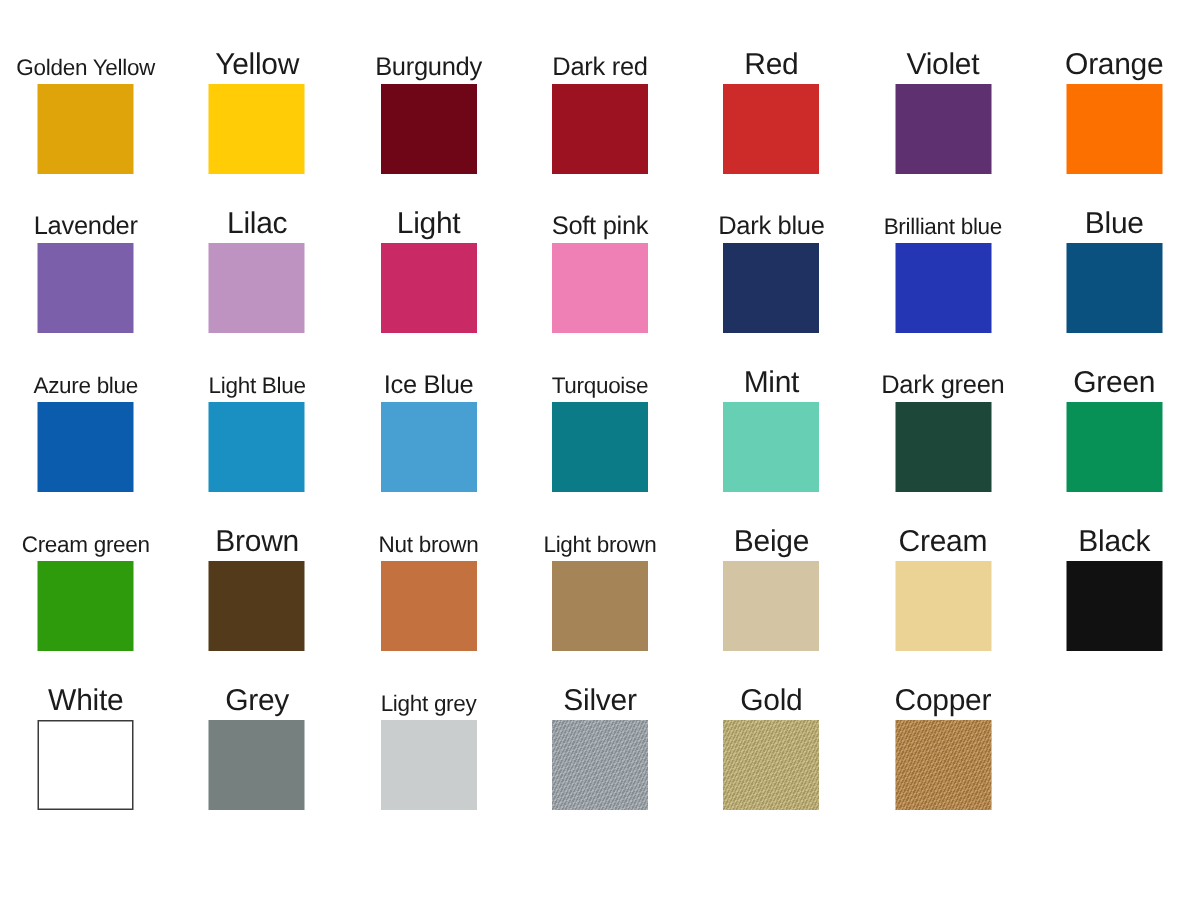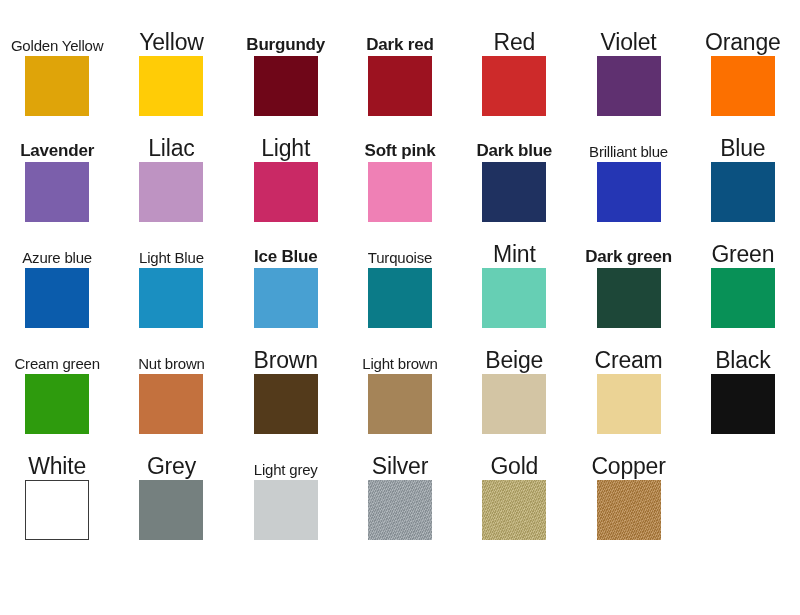--- a/index.html
+++ b/index.html
@@ -44,23 +44,23 @@
     height: 44px;
     display: flex;
     flex-direction: column;
     justify-content: flex-end;
     align-items: center;
     padding-bottom: 2px;
     box-sizing: border-box;
     white-space: pre-line;
     letter-spacing: -0.2px;
   }
-  .swatch-label.one-line { font-size: 23px; }
+  .swatch-label.one-line { font-size: 20px; }
   .swatch-label.two-line { font-size: 15px; }
-  .swatch-label.medium   { font-size: 17px; font-weight: bold; }
+  .swatch-label.medium   { font-size: 17px; }
   .swatch-label.small    { font-size: 15px; text-align: center; }
 
   .swatch-chip {
     width: 64px;
     height: 60px;
     display: block;
   }
   .swatch-chip.outlined {
     border: 1px solid #3a3a3a;
     box-sizing: border-box;
@@ -165,26 +165,26 @@
     </div>
     <div class="swatch-cell">
       <div class="swatch-label one-line">Green</div>
       <div class="swatch-chip" title="Green" style="background-color: rgb(8, 145, 87);"></div>
     </div>
     <div class="swatch-cell">
       <div class="swatch-label two-line">Cream green</div>
       <div class="swatch-chip" title="Yellow green" style="background-color: rgb(46, 155, 13);"></div>
     </div>
     <div class="swatch-cell">
+      <div class="swatch-label one-line">Brown</div>
+      <div class="swatch-chip" title="Brown" style="background-color: rgb(83, 58, 27);"></div>
+    </div>
+    <div class="swatch-cell">
       <div class="swatch-label two-line">Nut brown</div>
       <div class="swatch-chip" title="Nut brown" style="background-color: rgb(195, 113, 62);"></div>
-    </div>
-    <div class="swatch-cell">
-      <div class="swatch-label one-line">Brown</div>
-      <div class="swatch-chip" title="Brown" style="background-color: rgb(83, 58, 27);"></div>
     </div>
     <div class="swatch-cell">
       <div class="swatch-label two-line">Light brown</div>
       <div class="swatch-chip" title="Light brown" style="background-color: rgb(165, 132, 88);"></div>
     </div>
     <div class="swatch-cell">
       <div class="swatch-label one-line">Beige</div>
       <div class="swatch-chip" title="Beige" style="background-color: rgb(211, 197, 164);"></div>
     </div>
     <div class="swatch-cell">

